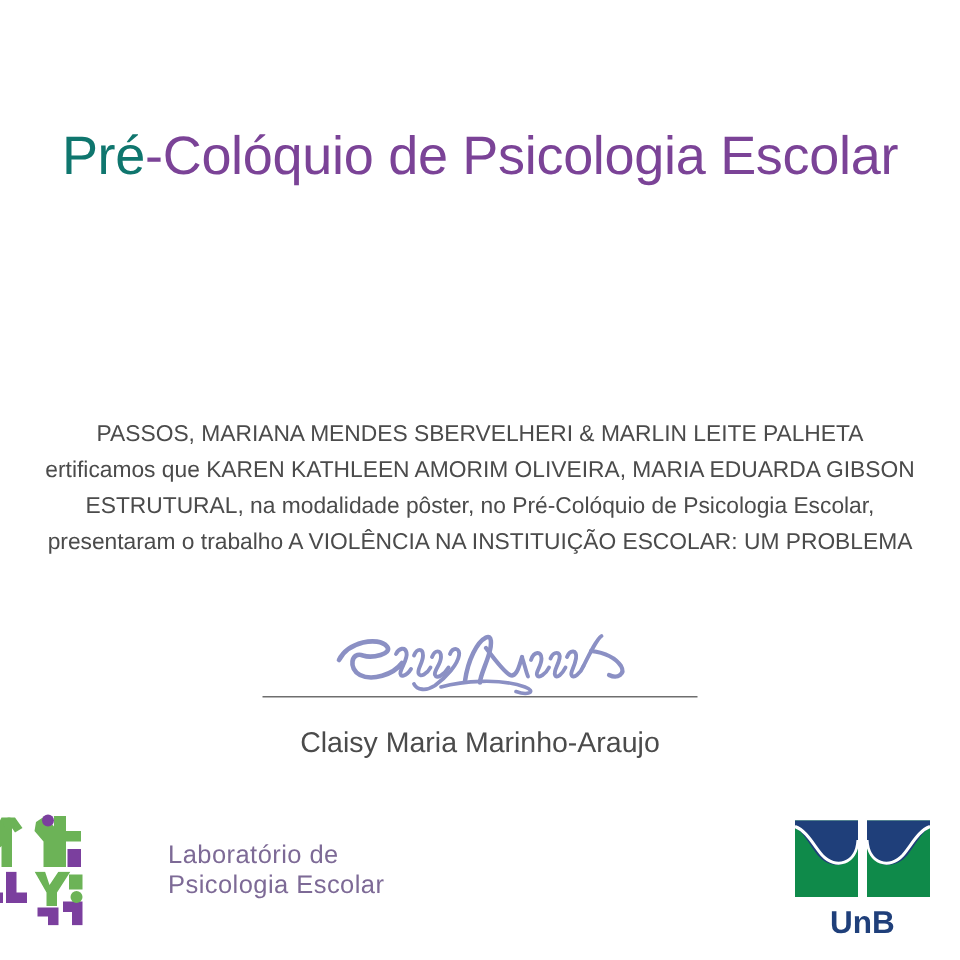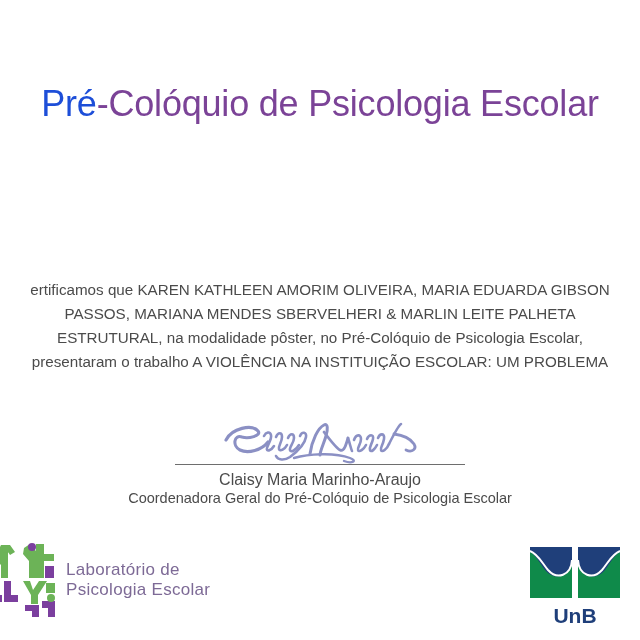--- a/index.html
+++ b/index.html
@@ -31,21 +31,21 @@
     width: 640px;
     text-align: center;
   }
   .title-line {
     font-size: 36px;
     line-height: 1.12;
     letter-spacing: -0.2px;
     white-space: nowrap;
   }
   .title-pre {
-    color: #1d4ed8;
+    color: #0f766e;
     text-align: center;
   }
   .title-rest {
     color: #7b4397;
   }
   .title-year {
     margin-top: 4px;
     font-size: 30px;
     line-height: 1.2;
     color: #7c4d91;
@@ -85,22 +85,22 @@
     left: 218px;
     top: 0;
   }
   .signature-rule {
     width: 290px;
     height: 0;
     margin: 0 auto;
     border-top: 1px solid #6e6e6e;
   }
   .signature-name {
-    margin-top: 5px;
-    font-size: 16px;
+    margin-top: 21px;
+    font-size: 19px;
     line-height: 19px;
     color: #4b4b4b;
     white-space: nowrap;
   }
   .signature-role {
     font-size: 14.5px;
     line-height: 19px;
     color: #4b4b4b;
     white-space: nowrap;
   }
@@ -136,21 +136,21 @@
   }
   .lab-tile svg { display: block; }
   .lab-text {
     margin-left: 9px;
     color: #7d6a96;
     font-size: 17px;
     line-height: 20px;
     letter-spacing: 0.3px;
     white-space: nowrap;
   }
-  .lab-text span { display: block; }
+  .lab-text span { display: block; margin-left: 46px; }
 
   .unb-logo {
     position: absolute;
     left: 529px;
     top: 8px;
     width: 92px;
     text-align: center;
   }
   .unb-mark { display: block; }
   .unb-word {
@@ -165,22 +165,22 @@
 </head>
 <body>
 
 <div class="certificate">
 
   <div class="title-block">
     <div class="title-line"><span class="title-pre">Pré</span><span class="title-rest">-Colóquio de Psicologia Escolar</span></div>
   </div>
 
   <div class="body-block">
+    <span class="body-line">PASSOS, MARIANA MENDES SBERVELHERI &amp; MARLIN LEITE PALHETA</span>
     <span class="body-line">ertificamos que KAREN KATHLEEN AMORIM OLIVEIRA, MARIA EDUARDA GIBSON</span>
-    <span class="body-line">PASSOS, MARIANA MENDES SBERVELHERI &amp; MARLIN LEITE PALHETA</span>
     <span class="body-line">ESTRUTURAL, na modalidade pôster, no Pré-Colóquio de Psicologia Escolar,</span>
     <span class="body-line">presentaram o trabalho A VIOLÊNCIA NA INSTITUIÇÃO ESCOLAR: UM PROBLEMA</span>
   </div>
 
   <div class="signature-block">
     <div class="signature-mark">
       <svg width="205" height="48" viewBox="0 0 205 48" fill="none" aria-hidden="true">
         <g stroke="#8b90c4" fill="none" stroke-linecap="round" stroke-linejoin="round">
           <path d="M8 22 C14 10, 34 6, 40 13 C44 18, 30 21, 24 19 C16 16, 14 28, 22 32 C30 36, 44 32, 50 24" stroke-width="3.1"></path>
           <path d="M46 18 C48 14, 52 13, 53 17 C54 21, 50 26, 49 30 C48 34, 53 33, 56 28" stroke-width="2.6"></path>
@@ -194,21 +194,20 @@
           <path d="M136 22 C138 16, 143 16, 143 21 C143 26, 139 30, 140 32 C141 35, 146 31, 148 27" stroke-width="2.6"></path>
           <path d="M149 21 C151 16, 156 16, 155 21 C154 26, 151 29, 152 32 C153 35, 157 31, 159 27" stroke-width="2.6"></path>
           <path d="M160 20 C162 15, 167 15, 166 21 C165 27, 162 30, 163 32 C164 35, 169 31, 171 26" stroke-width="2.6"></path>
           <path d="M171 26 C176 16, 180 8, 183 6" stroke-width="2.6"></path>
           <path d="M176 16 C184 17, 192 20, 196 26 C199 31, 194 35, 188 32" stroke-width="2.8"></path>
         </g>
       </svg>
     </div>
     <div class="signature-rule"></div>
     <div class="signature-name">Claisy Maria Marinho-Araujo</div>
-    <div class="signature-role">Coordenadora Geral do Pré-Colóquio de Psicologia Escolar</div>
   </div>
 
   <div class="footer">
 
     <div class="lab-logo">
       <div class="lab-grid">
         <div class="lab-tile">
           <svg width="36" height="36" viewBox="0 0 36 36" aria-hidden="true">
             <rect width="36" height="36" fill="#ffffff"></rect>
             <path d="M2 0 h12 v9 h-5 v5 h10 v7 h-10 v15 h-7 v-15 h-2 z" fill="#7b3f9e"></path>

